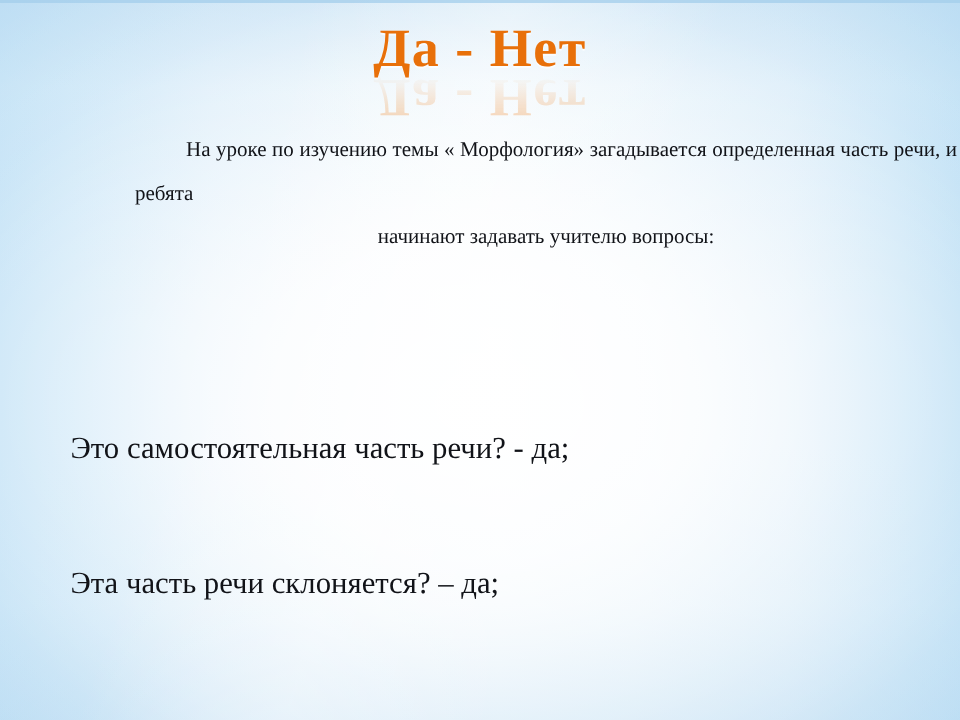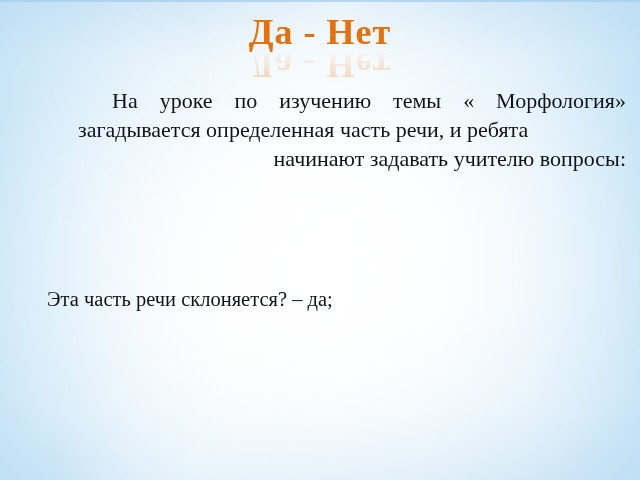--- a/index.html
+++ b/index.html
@@ -116,35 +116,35 @@
     opacity: 0.42;
     color: #ef8c33;
     text-shadow: none;
     -webkit-mask-image: linear-gradient(to top, rgba(0,0,0,0) 8%, rgba(0,0,0,0.85) 95%);
     mask-image: linear-gradient(to top, rgba(0,0,0,0) 8%, rgba(0,0,0,0.85) 95%);
   }
 
   
   .para-block {
     position: absolute;
-    left: 78px;
+    left: 90px;
     top: 86px;
     width: 548px;
-    font-size: 22px;
+    font-size: 14px;
     line-height: 29px;
     color: #111318;
     text-align: justify;
     text-justify: inter-word;
   }
   .para-block .first-line-indent {
     display: inline-block;
     width: 34px;
   }
   .para-block .lastline {
-    text-align: right;
+    text-align: center;
   }
 
   
   .qa-block {
     position: absolute;
     left: 47px;
     top: 224px;
     width: 580px;
     font-size: 20.5px;
     line-height: 30px;
@@ -181,19 +181,20 @@
       <span class="title">Да - Нет</span>
     </div>
 
     <div class="para-block">
       <span class="first-line-indent"></span><span>На уроке по изучению темы    « Морфология»</span>
       <span>загадывается определенная часть речи, и ребята</span>
       <div class="lastline">начинают задавать учителю вопросы:</div>
     </div>
 
     <div class="qa-block">
+      <span class="qa-line"><span>Это самостоятельная часть речи? - да;</span><b></b></span>
       <span class="qa-line"><span>Эта часть речи склоняется? – да;</span><b></b></span>
       
       
     </div>
 
   </div>
 </div>
 
 </body></html>

